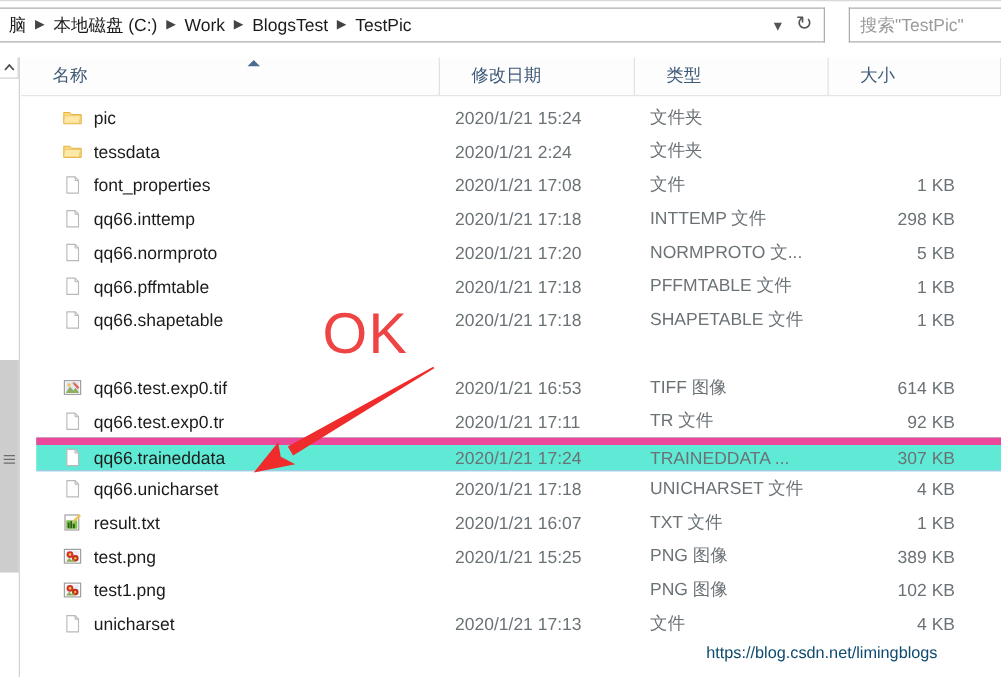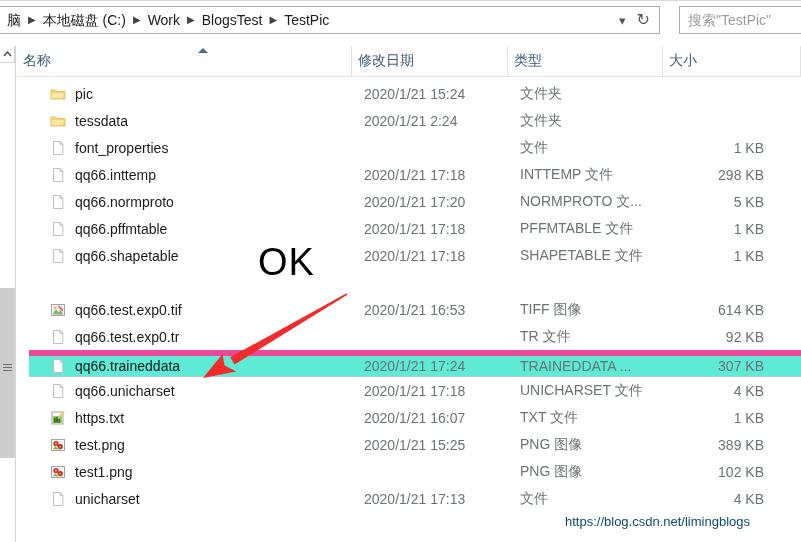--- a/index.html
+++ b/index.html
@@ -148,21 +148,21 @@
     position: absolute;
     top: 0;
     height: 30px;
     display: flex;
     align-items: center;
     box-sizing: border-box;
     border-right: 1px solid #e2e2e2;
     font-size: 14px;
     color: #3e5a78;
   }
-  .col-cell span { padding-left: 6px; }
+  .col-cell span { padding-left: 25px; }
   .sort-arrow {
     position: absolute;
     left: 181px; top: 2px;
     width: 0; height: 0;
     border-left: 5px solid transparent;
     border-right: 5px solid transparent;
     border-bottom: 5px solid #4a6c90;
   }
 
   
@@ -235,22 +235,22 @@
   
   .annot-layer {
     position: absolute;
     left: 0; top: 0;
     width: 801px; height: 542px;
     pointer-events: none;
   }
   .ok-label {
     position: absolute;
     left: 258px; top: 243px;
-    font-size: 38px;
-    color: #000000;
+    font-size: 46px;
+    color: #ef4444;
     font-family: "Liberation Sans", "DejaVu Sans", sans-serif;
     letter-spacing: 1px;
     line-height: 1;
   }
 
   
   .watermark {
     position: absolute;
     left: 565px; top: 514px;
     font-size: 13px;
@@ -346,20 +346,21 @@
         <div class="cell-size"></div>
       </div>
       <div class="file-row" style="top: 56px;">
         <div class="cell-name">
           <div class="icon-wrap"><svg width="16" height="16" viewBox="0 0 16 16">
               <path d="M3.5 1.5 L10 1.5 L12.8 4.4 L12.8 14.5 L3.5 14.5 Z" fill="#ffffff" stroke="#b9b9b9" stroke-width="0.9"></path>
               <path d="M10 1.5 L10 4.4 L12.8 4.4 Z" fill="#e9e9e9" stroke="#b9b9b9" stroke-width="0.8"></path>
             </svg></div>
           <span class="name-text">font_properties</span>
         </div>
+        <div class="cell-date">2020/1/21 17:08</div>
         <div class="cell-type">文件</div>
         <div class="cell-size">1 KB</div>
       </div>
       <div class="file-row" style="top: 83px;">
         <div class="cell-name">
           <div class="icon-wrap"><svg width="16" height="16" viewBox="0 0 16 16">
               <path d="M3.5 1.5 L10 1.5 L12.8 4.4 L12.8 14.5 L3.5 14.5 Z" fill="#ffffff" stroke="#b9b9b9" stroke-width="0.9"></path>
               <path d="M10 1.5 L10 4.4 L12.8 4.4 Z" fill="#e9e9e9" stroke="#b9b9b9" stroke-width="0.8"></path>
             </svg></div>
           <span class="name-text">qq66.inttemp</span>
@@ -421,20 +422,21 @@
         <div class="cell-size">614 KB</div>
       </div>
       <div class="file-row" style="top: 245px;">
         <div class="cell-name">
           <div class="icon-wrap"><svg width="16" height="16" viewBox="0 0 16 16">
               <path d="M3.5 1.5 L10 1.5 L12.8 4.4 L12.8 14.5 L3.5 14.5 Z" fill="#ffffff" stroke="#b9b9b9" stroke-width="0.9"></path>
               <path d="M10 1.5 L10 4.4 L12.8 4.4 Z" fill="#e9e9e9" stroke="#b9b9b9" stroke-width="0.8"></path>
             </svg></div>
           <span class="name-text">qq66.test.exp0.tr</span>
         </div>
+        <div class="cell-date">2020/1/21 17:11</div>
         <div class="cell-type">TR 文件</div>
         <div class="cell-size">92 KB</div>
       </div>
       <div class="file-row selected" style="top: 272px;">
         <div class="cell-name">
           <div class="icon-wrap"><svg width="16" height="16" viewBox="0 0 16 16">
               <path d="M3.5 1.5 L10 1.5 L12.8 4.4 L12.8 14.5 L3.5 14.5 Z" fill="#ffffff" stroke="#b9b9b9" stroke-width="0.9"></path>
               <path d="M10 1.5 L10 4.4 L12.8 4.4 Z" fill="#e9e9e9" stroke="#b9b9b9" stroke-width="0.8"></path>
             </svg></div>
           <span class="name-text">qq66.traineddata</span>
@@ -459,21 +461,21 @@
         <div class="cell-name">
           <div class="icon-wrap"><svg width="16" height="16" viewBox="0 0 16 16">
               <rect x="2.0" y="2.0" width="11" height="12" fill="#ffffff" stroke="#9a9a9a" stroke-width="0.9"></rect>
               <rect x="3.0" y="6.2" width="8.8" height="6.8" fill="#7fbf4d"></rect>
               <rect x="4.2" y="8.0" width="1.4" height="4.6" fill="#2f5e16"></rect>
               <rect x="6.3" y="6.9" width="1.4" height="5.7" fill="#2f5e16"></rect>
               <rect x="8.4" y="9.2" width="1.4" height="3.4" fill="#2f5e16"></rect>
               <path d="M8.6 6.0 L13.6 1.4 L14.8 2.6 L10.0 7.4 Z" fill="#f2c44b"></path>
               <path d="M8.2 6.4 L9.6 7.7 L7.6 8.1 Z" fill="#d9d9d9"></path>
             </svg></div>
-          <span class="name-text">https.txt</span>
+          <span class="name-text">result.txt</span>
         </div>
         <div class="cell-date">2020/1/21 16:07</div>
         <div class="cell-type">TXT 文件</div>
         <div class="cell-size">1 KB</div>
       </div>
       <div class="file-row" style="top: 353px;">
         <div class="cell-name">
           <div class="icon-wrap"><svg width="16" height="16" viewBox="0 0 16 16">
               <rect x="1.5" y="2.5" width="13" height="11" fill="#ffffff" stroke="#9a9a9a" stroke-width="0.9"></rect>
               <rect x="2.6" y="3.6" width="10.8" height="8.8" fill="#eceff2"></rect>

